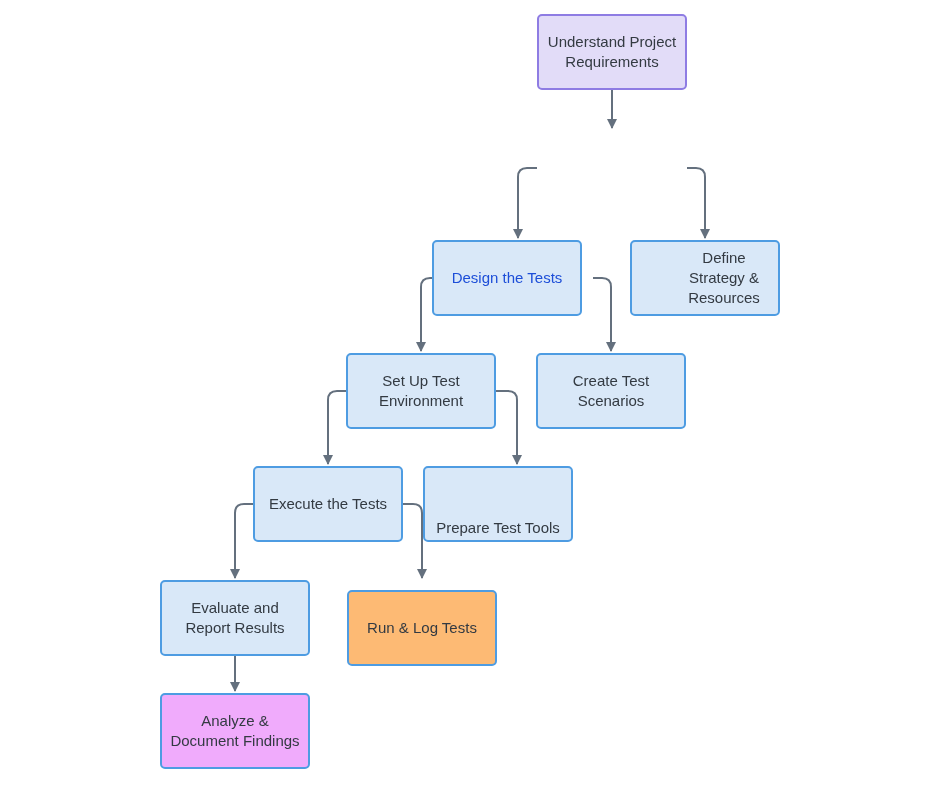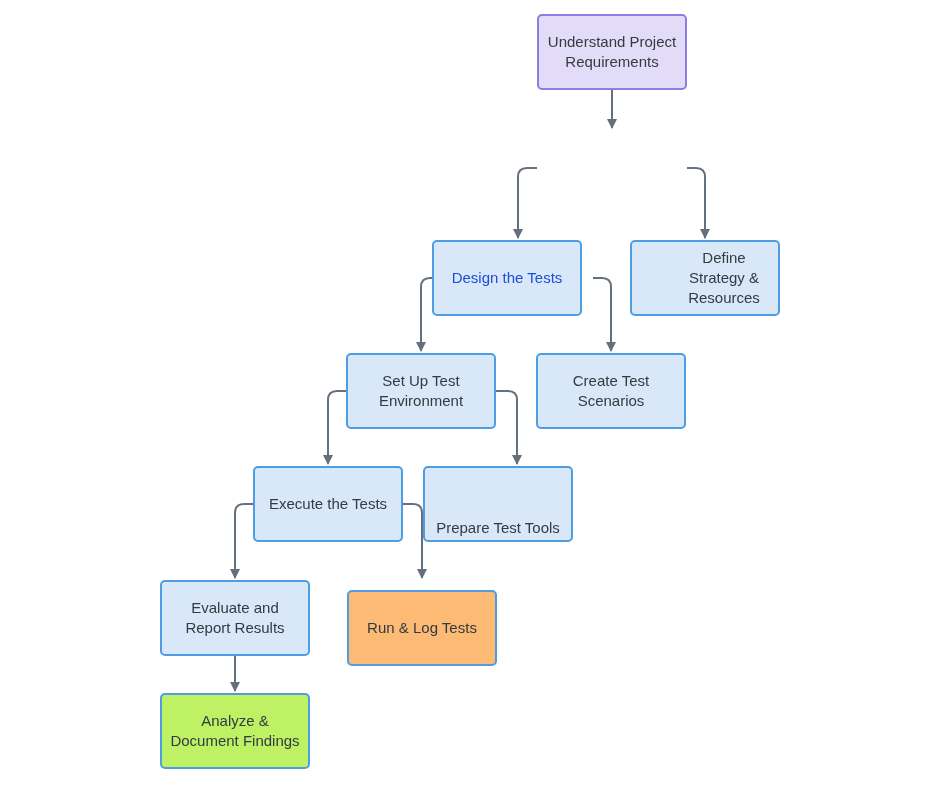--- a/index.html
+++ b/index.html
@@ -86,16 +86,16 @@
     </div>
     <div class="node" style="left: 423px; top: 466px; background: rgb(217, 232, 248); border-color: rgb(78, 156, 226); color: rgb(51, 58, 66); align-items: flex-end;">
       <span>Prepare Test Tools</span>
     </div>
     <div class="node" style="left: 160px; top: 580px; background: rgb(217, 232, 248); border-color: rgb(78, 156, 226); color: rgb(51, 58, 66);">
       <span>Evaluate and Report Results</span>
     </div>
     <div class="node" style="left: 347px; top: 580px; background: #fdba74; border-color: rgb(78, 156, 226); color: rgb(51, 58, 66); margin-top: 10px;">
       <span>Run &amp; Log Tests</span>
     </div>
-    <div class="node" style="left: 160px; top: 693px; background: #bef264; border-color: rgb(78, 156, 226); color: rgb(51, 58, 66);">
+    <div class="node" style="left: 160px; top: 693px; background: #f0abfc; border-color: rgb(78, 156, 226); color: rgb(51, 58, 66);">
       <span>Analyze &amp; Document Findings</span>
     </div>
   </div>
 
 </body></html>

